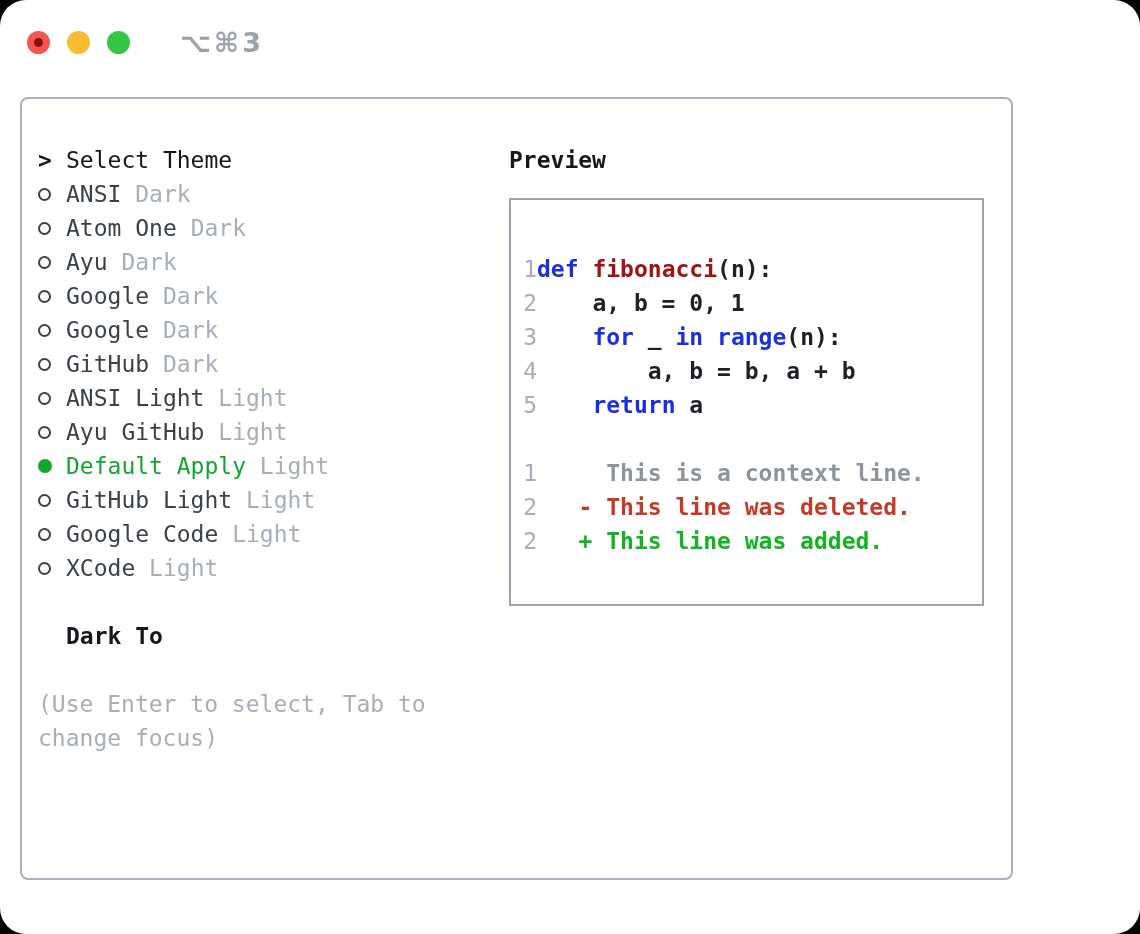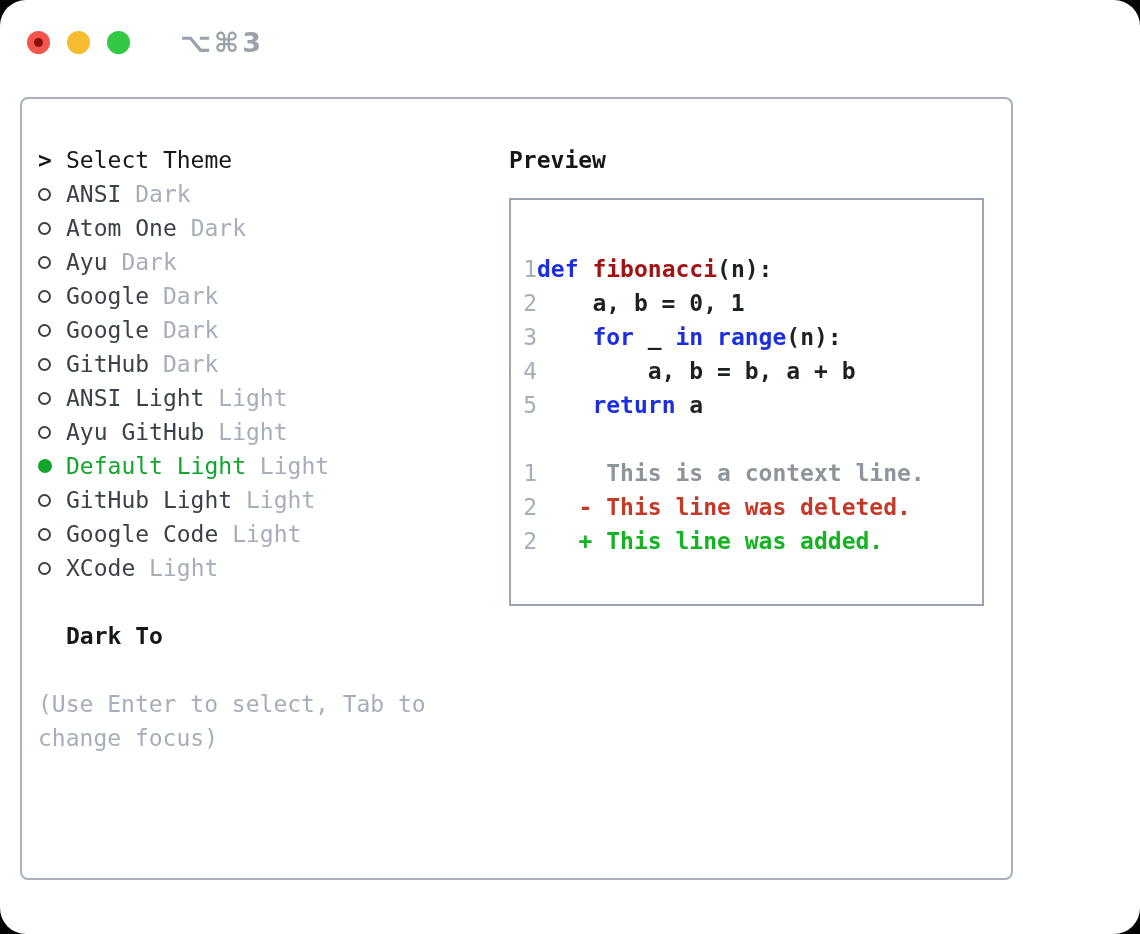--- a/index.html
+++ b/index.html
@@ -145,21 +145,21 @@
       </div>
       <div id="theme-list">
           <div class="row"><span class="slot"><span class="radio"></span></span><span class="name">ANSI</span><span class="tag"> Dark</span></div>
           <div class="row"><span class="slot"><span class="radio"></span></span><span class="name">Atom One</span><span class="tag"> Dark</span></div>
           <div class="row"><span class="slot"><span class="radio"></span></span><span class="name">Ayu</span><span class="tag"> Dark</span></div>
           <div class="row"><span class="slot"><span class="radio"></span></span><span class="name">Google</span><span class="tag"> Dark</span></div>
           <div class="row"><span class="slot"><span class="radio"></span></span><span class="name">Google</span><span class="tag"> Dark</span></div>
           <div class="row"><span class="slot"><span class="radio"></span></span><span class="name">GitHub</span><span class="tag"> Dark</span></div>
           <div class="row"><span class="slot"><span class="radio"></span></span><span class="name">ANSI Light</span><span class="tag"> Light</span></div>
           <div class="row"><span class="slot"><span class="radio"></span></span><span class="name">Ayu GitHub</span><span class="tag"> Light</span></div>
-          <div class="row"><span class="slot"><span class="radio on"></span></span><span class="name sel">Default Light</span><span class="tag"> Light</span></div>
+          <div class="row"><span class="slot"><span class="radio on"></span></span><span class="name sel">Default Apply</span><span class="tag"> Light</span></div>
           <div class="row"><span class="slot"><span class="radio"></span></span><span class="name">GitHub Light</span><span class="tag"> Light</span></div>
           <div class="row"><span class="slot"><span class="radio"></span></span><span class="name">Google Code</span><span class="tag"> Light</span></div>
           <div class="row"><span class="slot"><span class="radio"></span></span><span class="name">XCode</span><span class="tag"> Light</span></div>
         </div>
       <div class="spacer"></div>
       <div class="row">
         <span class="slot"></span>
         <span class="apply-title">Dark To</span>
       </div>
       <div class="spacer"></div>

